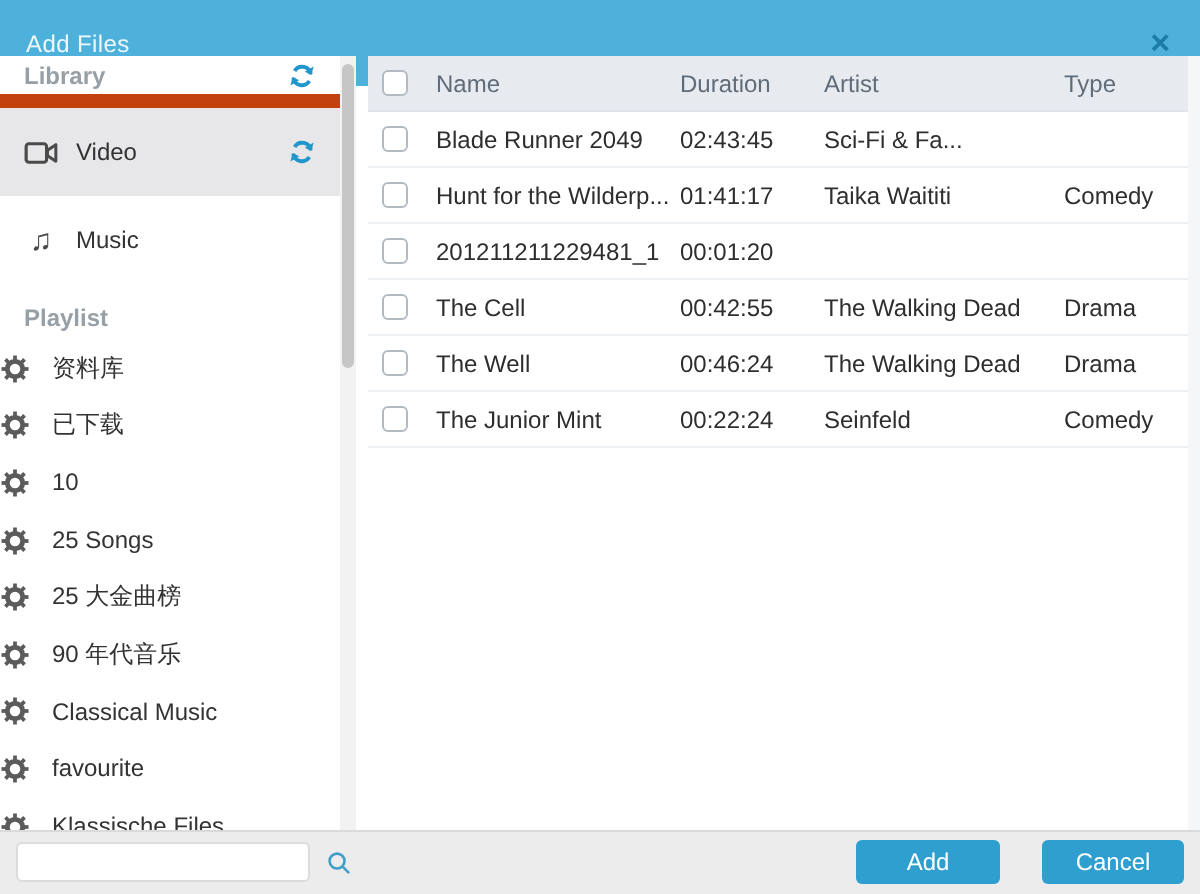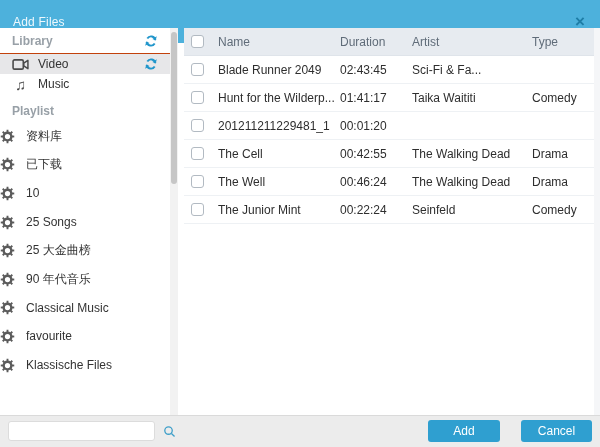--- a/index.html
+++ b/index.html
@@ -13,22 +13,22 @@
     background:var(--titlebar,#4db1dc); display:flex; align-items:center; padding:0 13px; }
   .titlebar .title { color:#eef8fd; font-size:12px; letter-spacing:.2px; }
   .close-btn { margin-left:auto; color:#1e7da6; font-size:17px; font-weight:bold;
     line-height:1; cursor:pointer; padding:0 2px; }
 
   
   .sidebar { position:absolute; left:0; top:28px; width:170px; bottom:32px;
     background:#fff; overflow:hidden; font-size:12px; }
   .side-header { height:26px; display:flex; align-items:center; padding:0 12px;
     color:#98a0a7; font-weight:bold; }
-  .lib-header { border-bottom:1px solid #c2410c; }
-  .side-item { height:20px; display:flex; align-items:center; padding:0 12px; color:#333; cursor:pointer; }
+  .lib-header { border-bottom:7px solid #c2410c; }
+  .side-item { height:44px; display:flex; align-items:center; padding:0 12px; color:#333; cursor:pointer; }
   .side-item.selected { background:var(--selected-bg,#e7e7e9); }
   .side-item .ico { width:17px; display:flex; justify-content:center; margin-right:9px; }
   .refresh-right { margin-left:auto; display:flex; cursor:pointer; }
   .playlist-header { margin-top:6px; height:22px; }
   .pl-item { height:28.6px; display:flex; align-items:center; padding:0 0; color:#333; cursor:pointer; }
   .pl-item .ico { width:15px; display:flex; justify-content:center; margin-right:11px; }
   .music-glyph { font-size:15px; color:#4a4a4a; line-height:1; }
 
   
   .sb-scroll { position:absolute; left:170px; top:28px; width:8px; bottom:32px; background:#f2f2f2; }

